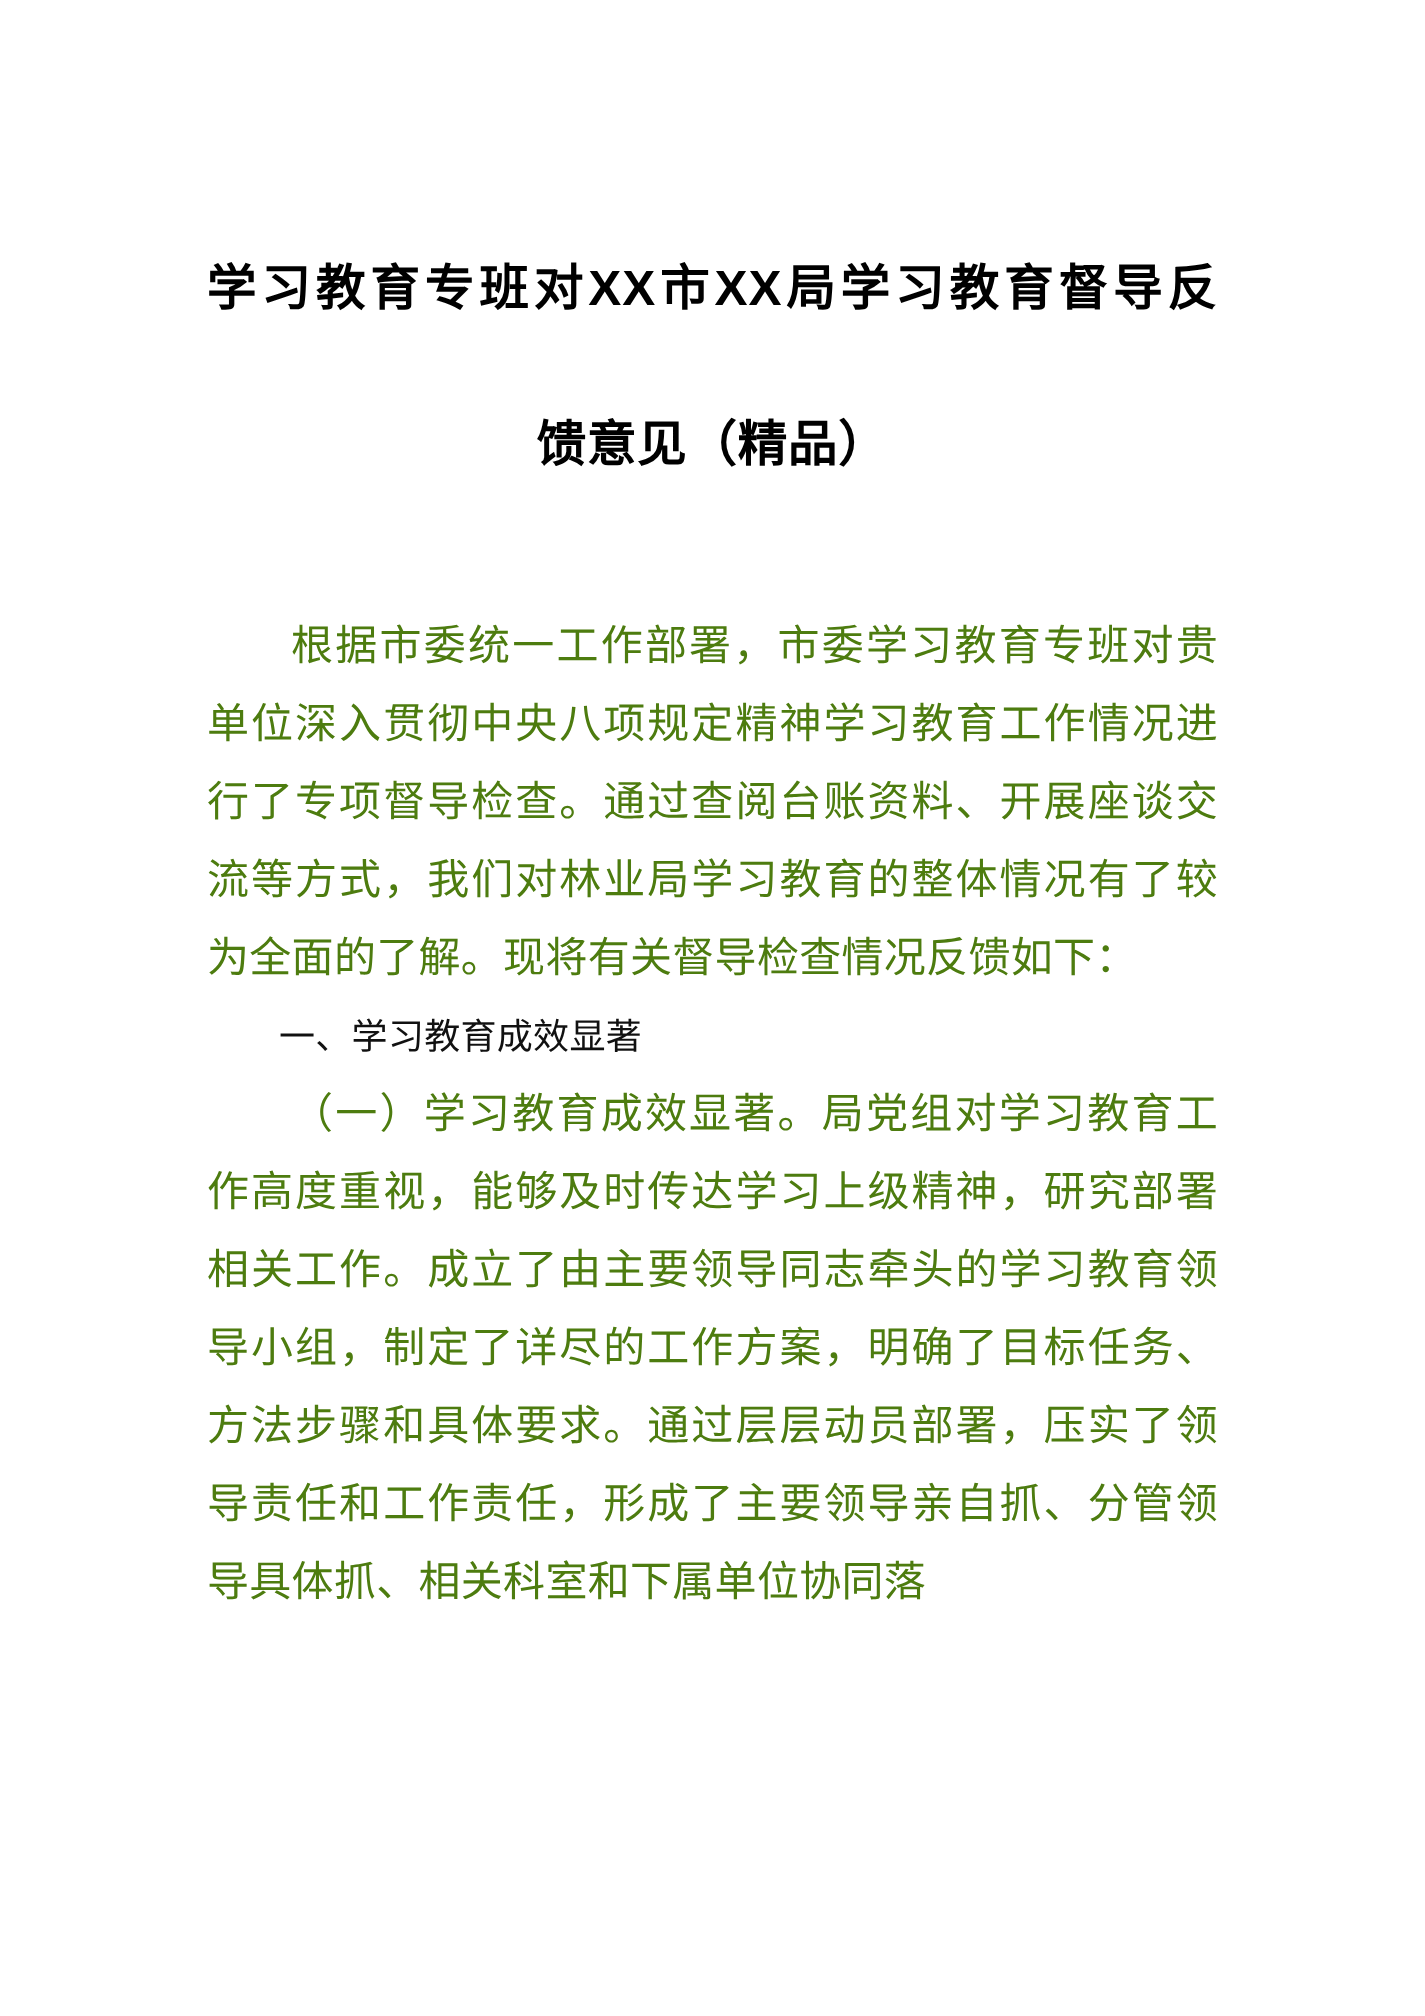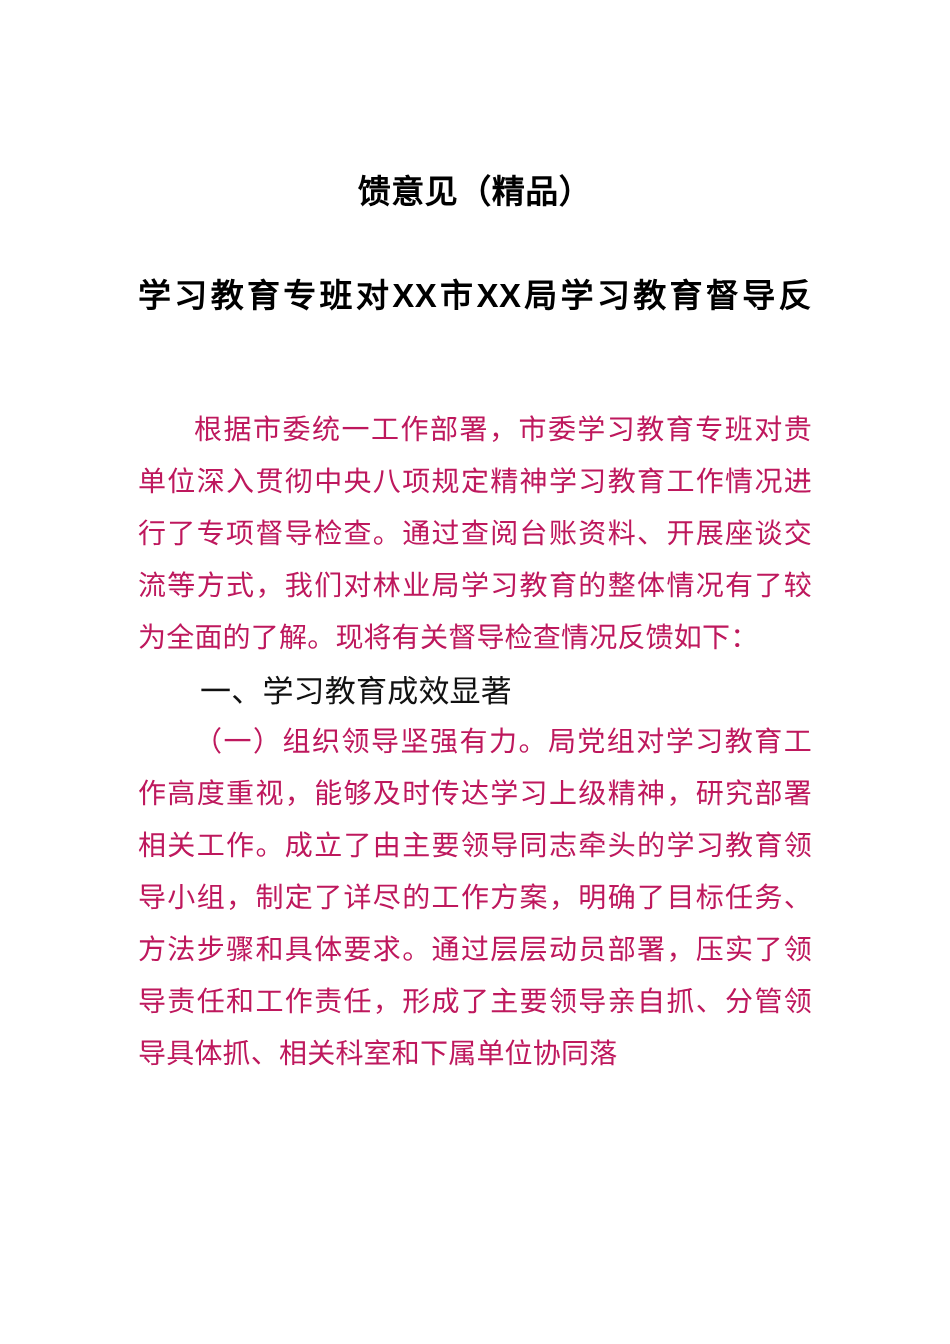--- a/index.html
+++ b/index.html
@@ -44,54 +44,54 @@
     text-align: justify;
     text-align-last: justify;
   }
   .title-line-2 {
     text-align: center;
   }
   .title-gap {
     height: 58px;
   }
   .para {
-    font-family: Liberation Mono, monospace;
+    font-family: Liberation Serif, serif;
     font-size: 28px;
     line-height: 52px;
-    color: #be185d;
+    color: #4d7c0f;
     margin: 0;
     text-align: justify;
     text-justify: inter-ideograph;
     text-indent: 2em;
     letter-spacing: 0.2px;
   }
   .heading {
     font-family: "Liberation Serif", "DejaVu Serif", serif;
-    font-size: 31px;
+    font-size: 24px;
     line-height: 52px;
     color: #111111;
     margin: 0;
     text-indent: 2em;
     letter-spacing: 0.2px;
   }
 </style>
 </head>
 <body>
 
 <div class="page">
   <div class="doc-body">
 
     <h1 class="doc-title">
+      <span class="title-line title-line-1">学习教育专班对XX市XX局学习教育督导反</span>
       <span class="title-line title-line-2">馈意见（精品）</span>
-      <span class="title-line title-line-1">学习教育专班对XX市XX局学习教育督导反</span>
     </h1>
 
     <div class="title-gap"></div>
 
     <p class="para">根据市委统一工作部署，市委学习教育专班对贵单位深入贯彻中央八项规定精神学习教育工作情况进行了专项督导检查。通过查阅台账资料、开展座谈交流等方式，我们对林业局学习教育的整体情况有了较为全面的了解。现将有关督导检查情况反馈如下：</p>
 
     <p class="heading">一、学习教育成效显著</p>
 
 
-    <p class="para">（一）组织领导坚强有力。局党组对学习教育工作高度重视，能够及时传达学习上级精神，研究部署相关工作。成立了由主要领导同志牵头的学习教育领导小组，制定了详尽的工作方案，明确了目标任务、方法步骤和具体要求。通过层层动员部署，压实了领导责任和工作责任，形成了主要领导亲自抓、分管领导具体抓、相关科室和下属单位协同落</p>
+    <p class="para">（一）学习教育成效显著。局党组对学习教育工作高度重视，能够及时传达学习上级精神，研究部署相关工作。成立了由主要领导同志牵头的学习教育领导小组，制定了详尽的工作方案，明确了目标任务、方法步骤和具体要求。通过层层动员部署，压实了领导责任和工作责任，形成了主要领导亲自抓、分管领导具体抓、相关科室和下属单位协同落</p>
 
   </div>
 </div>
 
 </body></html>

